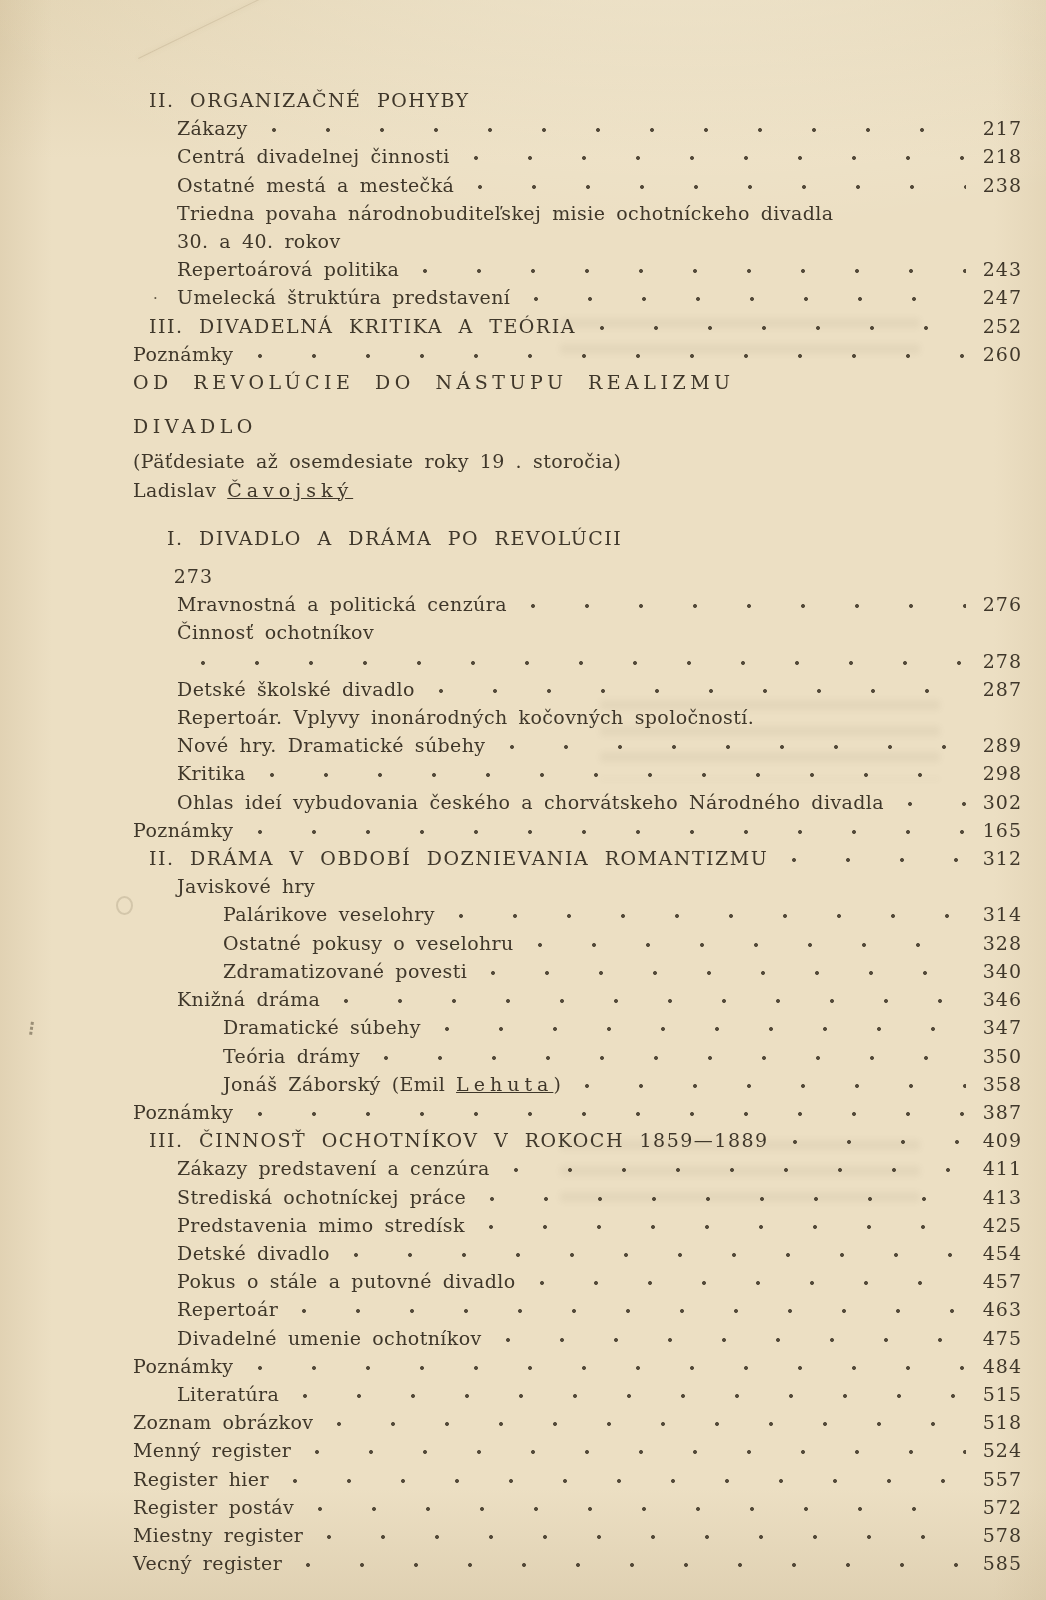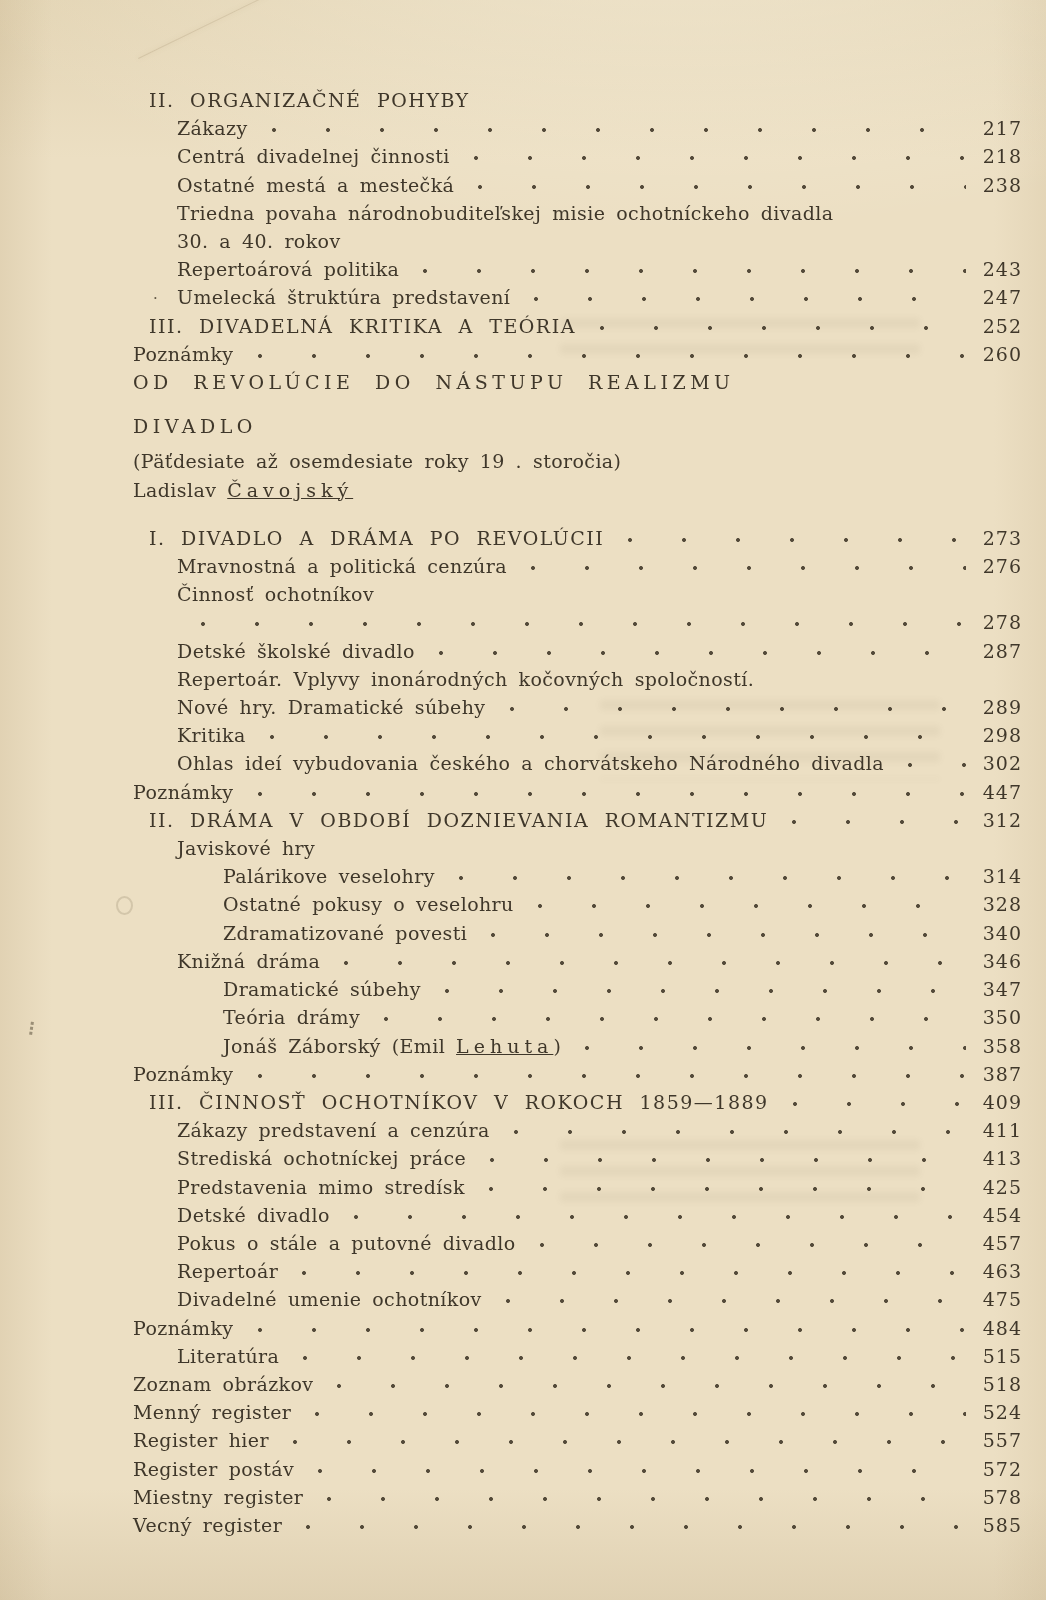--- a/index.html
+++ b/index.html
@@ -133,21 +133,21 @@
       </div>
       <div class="row indent-0 title-caps" style="margin-top: 16px;">
         <span class="label">DIVADLO</span>
       </div>
       <div class="row indent-0" style="margin-top: 7px;">
         <span class="label">(Päťdesiate až osemdesiate roky 19 . storočia)</span>
       </div>
       <div class="row indent-0">
         <span class="label"><span>Ladislav </span><span class="spread">Čavojský</span></span>
       </div>
-      <div class="row indent-1 roman" style="margin-top: 20px;">
+      <div class="row indent-1 roman" style="margin-top: 20px; flex-direction: column;">
         <span class="label">I. DIVADLO A DRÁMA PO REVOLÚCII</span>
         <span class="leader"></span>
         <span class="pagenum">273</span>
       </div>
       <div class="row indent-2">
         <span class="label">Mravnostná a politická cenzúra</span>
         <span class="leader"></span>
         <span class="pagenum">276</span>
       </div>
       <div class="row indent-2">
@@ -176,21 +176,21 @@
         <span class="pagenum">298</span>
       </div>
       <div class="row indent-2">
         <span class="label">Ohlas ideí vybudovania českého a chorvátskeho Národného divadla</span>
         <span class="leader"></span>
         <span class="pagenum">302</span>
       </div>
       <div class="row indent-0">
         <span class="label">Poznámky</span>
         <span class="leader"></span>
-        <span class="pagenum">447</span>
+        <span class="pagenum">165</span>
       </div>
       <div class="row indent-1 roman">
         <span class="label">II. DRÁMA V OBDOBÍ DOZNIEVANIA ROMANTIZMU</span>
         <span class="leader"></span>
         <span class="pagenum">312</span>
       </div>
       <div class="row indent-2">
         <span class="label">Javiskové hry</span>
       </div>
       <div class="row indent-3">

